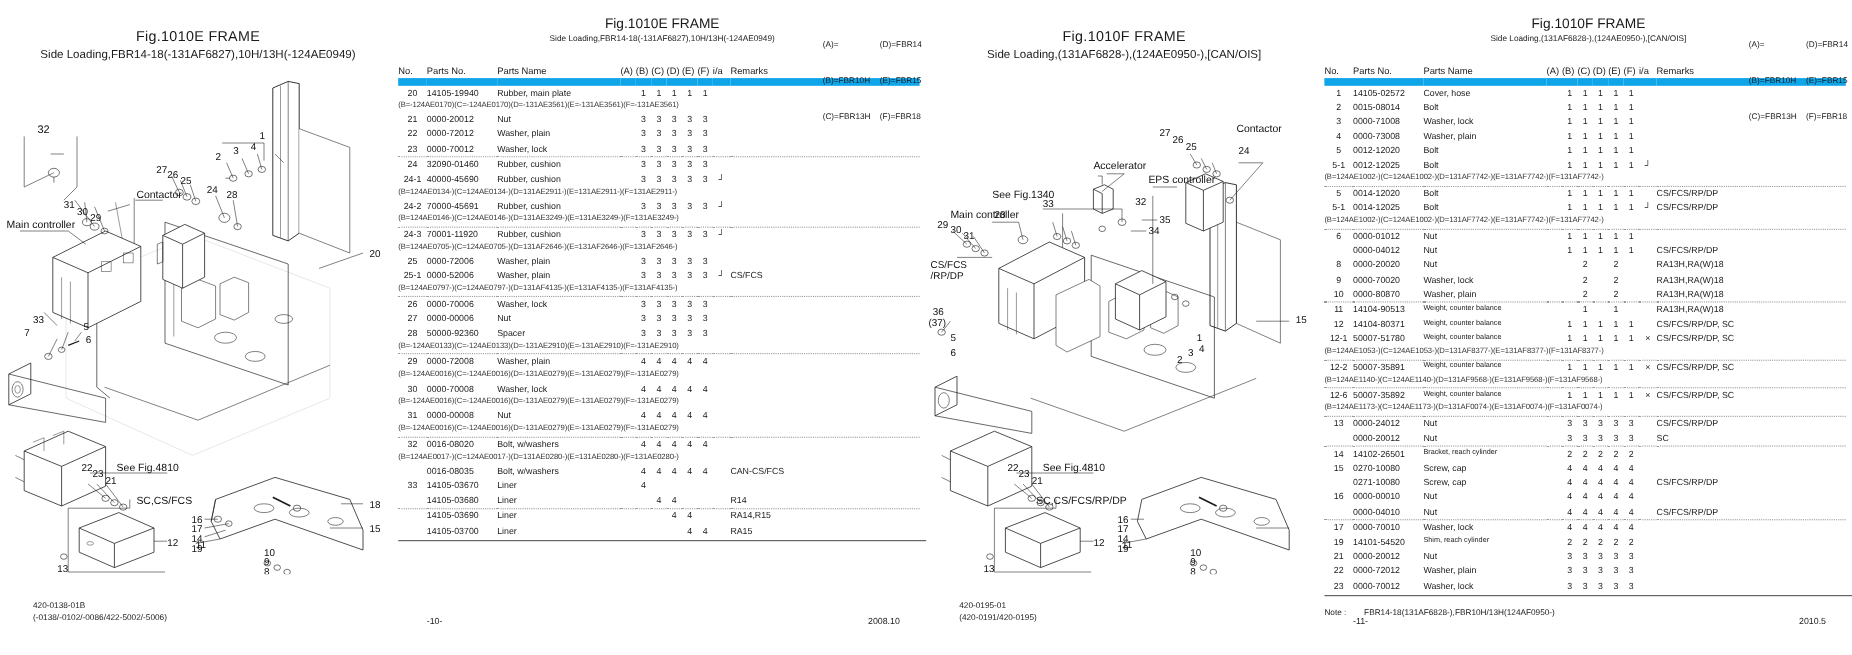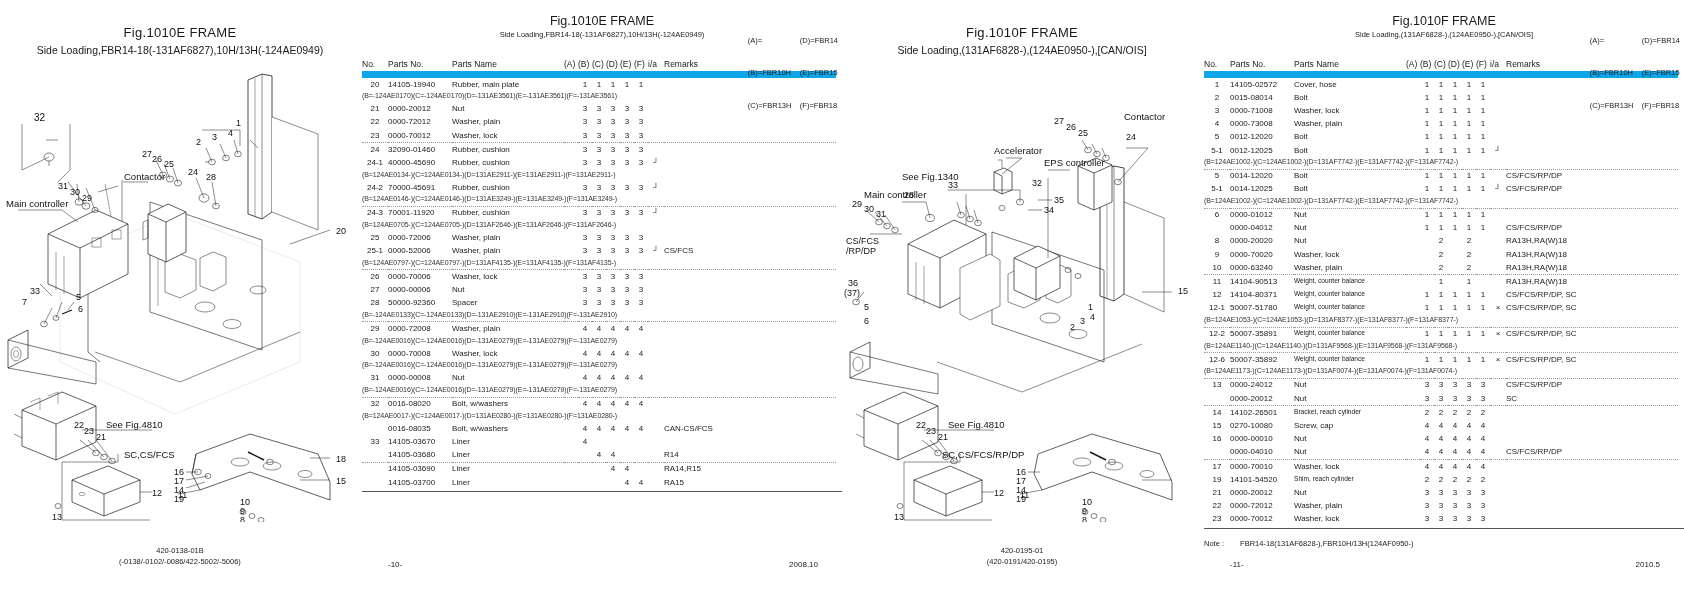--- a/index.html
+++ b/index.html
@@ -17,21 +17,21 @@
   .draw-col{position:absolute;left:0;top:0;width:360px;height:595px;}
   .fig-title{
     text-align:center;font-size:13px;letter-spacing:.3px;
     padding-top:24px;line-height:1.35;
   }
   .fig-sub{text-align:center;font-size:10.5px;margin-top:2px;}
   .drawing{position:absolute;left:0;top:62px;width:360px;height:460px;}
   .drawing svg{display:block;}
   .cal{font-size:9px;font-family:"Liberation Sans",sans-serif;fill:#111;}
   .cal-lg{font-size:10px;fill:#111;}
-  .docfoot{position:absolute;left:0;bottom:28px;width:360px;text-align:center;font-size:7.5px;line-height:1.5;color:#222;}
+  .docfoot{position:absolute;left:0;bottom:28px;width:360px;text-align:left;font-size:7.5px;line-height:1.5;color:#222;padding-left:30px;}
 
   
   .tbl-col{position:absolute;left:362px;top:0;width:480px;height:595px;}
   .tbl-head{position:relative;height:58px;}
   .tbl-title{text-align:center;font-size:12.5px;padding-top:14px;}
   .tbl-title .small{display:block;font-size:7.5px;margin-top:2px;}
   .legend{
     position:absolute;right:4px;top:14px;font-size:7.5px;line-height:1.45;
     white-space:pre;
   }
@@ -1011,21 +1011,21 @@
               <td class="c-q"></td>
               <td class="c-q">2</td>
               <td class="c-q"></td>
               <td class="c-q">2</td>
               <td class="c-q"></td>
               <td class="c-ia"></td>
               <td class="c-rm">RA13H,RA(W)18</td>
             </tr>
             <tr class="dash">
               <td class="c-no">10</td>
-              <td class="c-pn">0000-63240</td>
+              <td class="c-pn">0000-80870</td>
               <td class="c-nm">Washer, plain</td>
               <td class="c-q"></td>
               <td class="c-q"></td>
               <td class="c-q">2</td>
               <td class="c-q"></td>
               <td class="c-q">2</td>
               <td class="c-q"></td>
               <td class="c-ia"></td>
               <td class="c-rm">RA13H,RA(W)18</td>
             </tr>
@@ -1147,20 +1147,33 @@
               <td class="c-pn">0270-10080</td>
               <td class="c-nm">Screw, cap</td>
               <td class="c-q"></td>
               <td class="c-q">4</td>
               <td class="c-q">4</td>
               <td class="c-q">4</td>
               <td class="c-q">4</td>
               <td class="c-q">4</td>
               <td class="c-ia"></td>
               <td class="c-rm"></td>
+            </tr>
+            <tr class="">
+              <td class="c-no"></td>
+              <td class="c-pn">0271-10080</td>
+              <td class="c-nm">Screw, cap</td>
+              <td class="c-q"></td>
+              <td class="c-q">4</td>
+              <td class="c-q">4</td>
+              <td class="c-q">4</td>
+              <td class="c-q">4</td>
+              <td class="c-q">4</td>
+              <td class="c-ia"></td>
+              <td class="c-rm">CS/FCS/RP/DP</td>
             </tr>
             <tr class="">
               <td class="c-no">16</td>
               <td class="c-pn">0000-00010</td>
               <td class="c-nm">Nut</td>
               <td class="c-q"></td>
               <td class="c-q">4</td>
               <td class="c-q">4</td>
               <td class="c-q">4</td>
               <td class="c-q">4</td>

